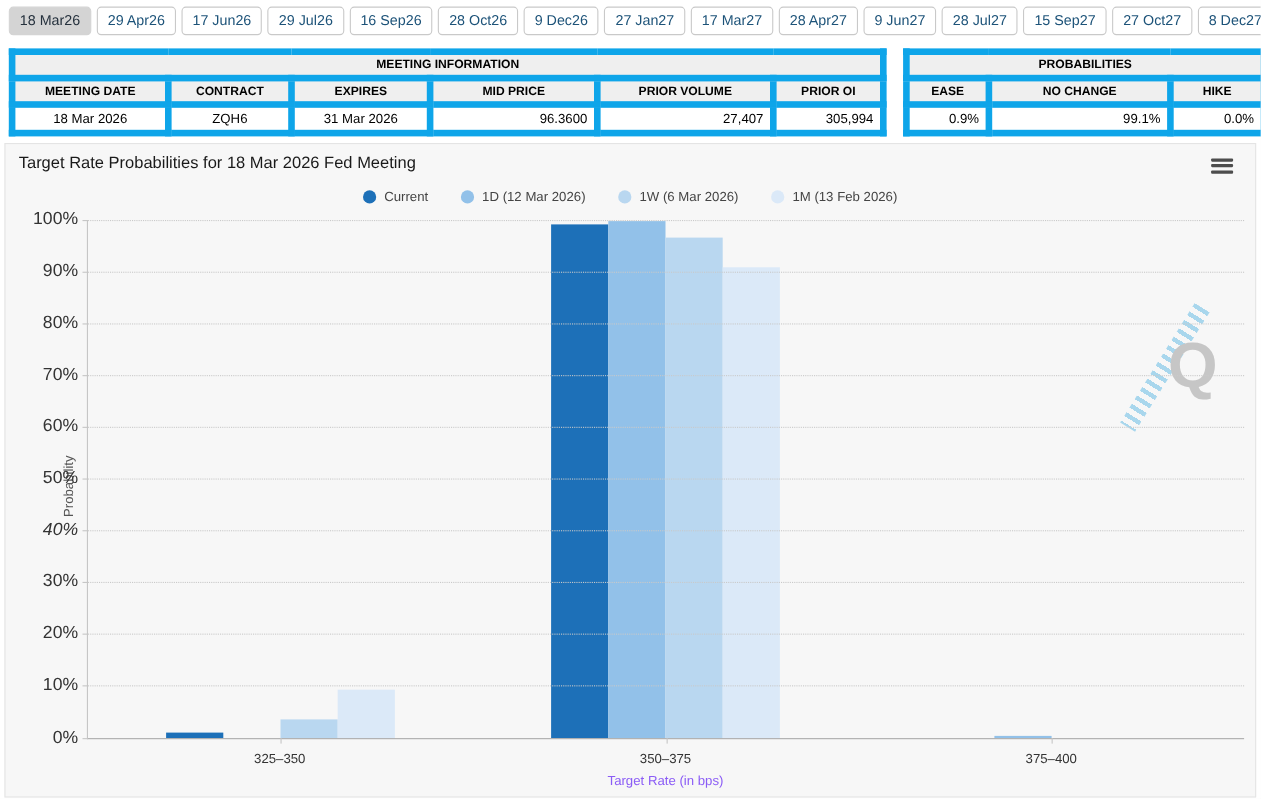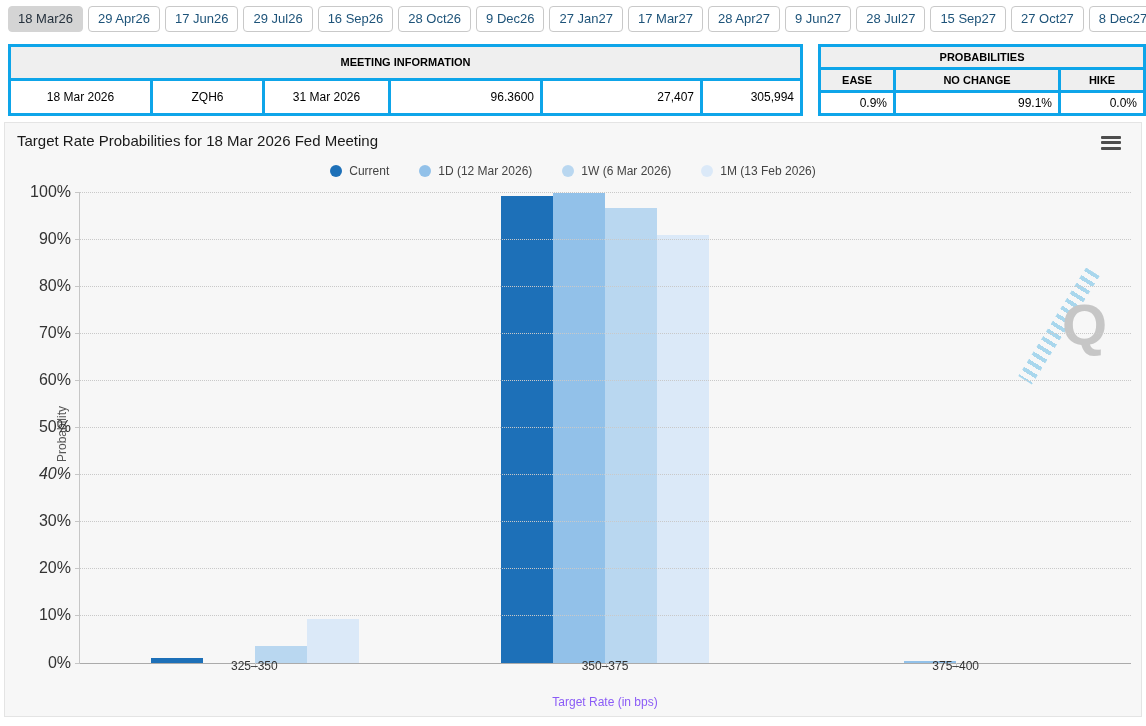--- a/index.html
+++ b/index.html
@@ -7,21 +7,21 @@
 
   
   .tabbar { display:flex; gap:5px; padding:6px 8px 9px 8px; align-items:center; }
   .tab { font-size:13px; color:#1d5379; background:#fff; border:1px solid #c9c9c9; border-radius:4px;
          padding:4px 9px; white-space:nowrap; cursor:pointer; line-height:1.2; }
   .tab.selected { background:#d4d4d4; border-color:#d4d4d4; color:#25313d; }
 
   
   .tables { display:flex; gap:15px; padding:3px 6px 0 8px; }
   table { border-collapse:collapse; table-layout:fixed; }
-  th, td { border:3px solid #0ea5e9; font-size:11px; padding:3px 6px; height:23px; }
+  th, td { border:6px solid #0ea5e9; font-size:11px; padding:3px 6px; height:23px; }
   .tbl-title th { background:#efefef; text-align:center; font-weight:bold; color:#000; }
   .tbl-head th  { background:#efefef; text-align:center; font-weight:bold; color:#000; }
   td { background:#fff; font-size:12px; color:#000; }
   .c { text-align:center; } .r { text-align:right; }
   #meeting-table { width:792px; }
   #prob-table    { width:325px; }
 
   
   .chart-card { position:relative; margin:6px 4px 0 4px; height:595px;
                 background:#f7f7f7; border:1px solid #e4e4e4; }
@@ -42,21 +42,21 @@
           transform:translateY(-50%); }
   .ytick { position:absolute; left:-5px; width:5px; border-top:1px solid #c6c6c6; }
   .y-title { position:absolute; left:-58px; top:50%; transform:rotate(-90deg) translateX(0);
              transform-origin:center; font-size:12px; color:#555; width:80px; text-align:center; }
 
   .groups { position:absolute; left:0; right:0; bottom:0; top:0; display:flex; }
   .group { flex:1; display:flex; align-items:flex-end; justify-content:center; }
   .bar { width:52px; }
 
   .xtick { position:absolute; top:471px; width:1px; height:5px; background:#c6c6c6; }
-  .xlabels { position:absolute; left:74px; top:536px; width:1052px; display:flex; }
+  .xlabels { position:absolute; left:74px; top:552px; width:1052px; display:flex; }
   .xlab { flex:1; text-align:center; font-size:12px; color:#333; }
   .x-title { position:absolute; left:74px; top:572px; width:1052px; text-align:center;
              font-size:12px; color:#8b5cf6; }
 
   .watermark { position:absolute; right:18px; top:78px; width:90px; height:110px; pointer-events:none; }
   .watermark .swoosh { position:absolute; left:28px; top:-8px; width:16px; height:128px;
      transform:rotate(32deg);
      background:repeating-linear-gradient(to bottom, rgba(155,209,235,.85) 0 4px, transparent 4px 9px); }
   .watermark .q { position:absolute; right:6px; top:26px; font-size:58px; font-weight:bold;
      color:#c6c6c6; font-family:"Liberation Sans", sans-serif; line-height:1; }
@@ -89,20 +89,28 @@
         <col style="width:112px">
         <col style="width:126px">
         <col style="width:152px">
         <col style="width:160px">
         <col style="width:100px">
       </colgroup>
     <tbody>
         <tr class="tbl-title">
           <th colspan="6">MEETING INFORMATION</th>
         </tr>
+    <tr class="tbl-head">
+      <th>MEETING DATE</th>
+      <th>CONTRACT</th>
+      <th>EXPIRES</th>
+      <th>MID PRICE</th>
+      <th>PRIOR VOLUME</th>
+      <th>PRIOR OI</th>
+    </tr>
     <tr>
       <td class="c">18 Mar 2026</td>
       <td class="c">ZQH6</td>
       <td class="c">31 Mar 2026</td>
       <td class="r">96.3600</td>
       <td class="r">27,407</td>
       <td class="r">305,994</td>
     </tr>
   </tbody>
     </table>

